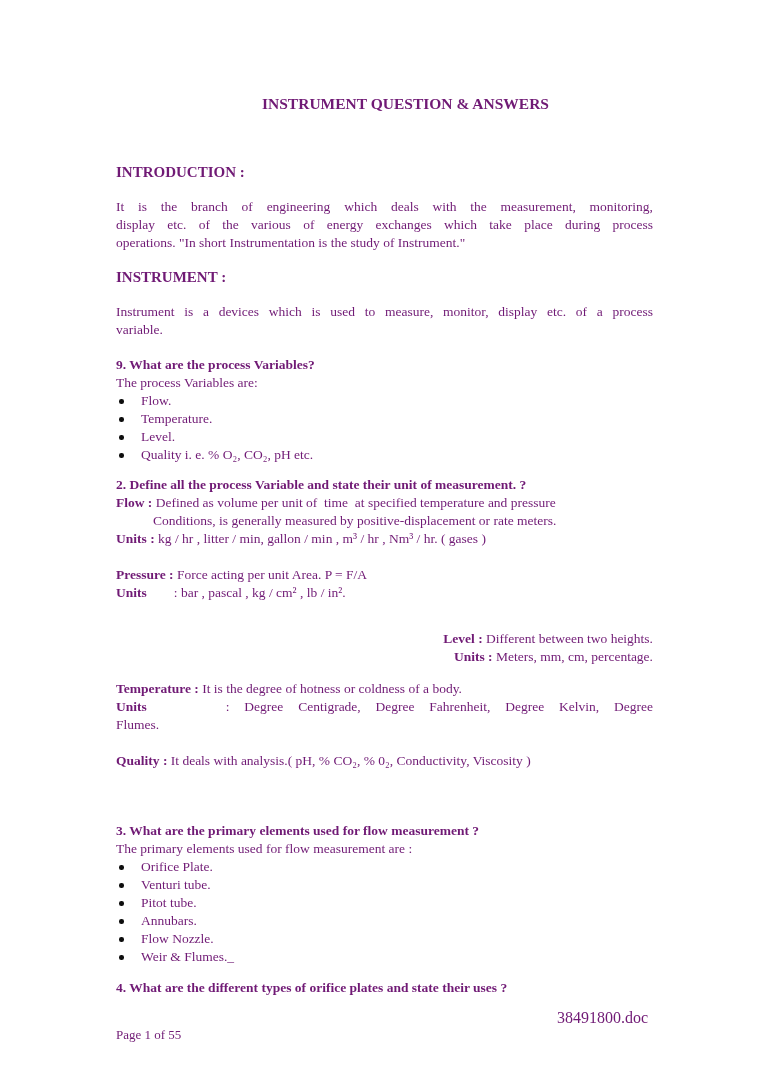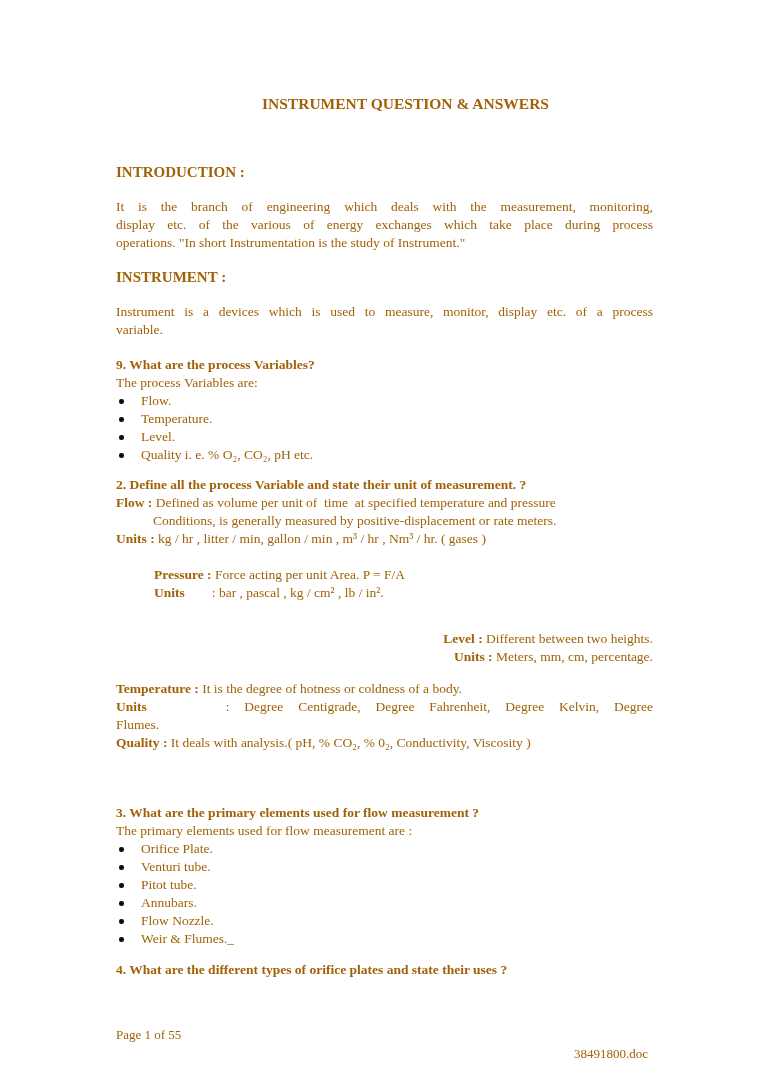--- a/index.html
+++ b/index.html
@@ -8,21 +8,21 @@
     background: #ffffff;
   }
   .page {
     position: relative;
     width: 768px;
     height: 1087px;
     background: #ffffff;
     font-family: "Liberation Serif", "DejaVu Serif", serif;
     font-size: 13.5px;
     line-height: 18px;
-    color: #a16207;
+    color: #701a75;
     overflow: hidden;
   }
   .content {
     position: absolute;
     left: 116px;
     top: 96px;
     width: 537px;
   }
   .ln { min-height: 18px; }
   .pre { white-space: pre-wrap; }
@@ -39,24 +39,24 @@
     font-size: 15px;
     line-height: 18px;
   }
   .h-introduction { margin-bottom: 17px; }
   .h-instrument   { margin-top: 16px; margin-bottom: 17px; }
   .q-h { font-weight: bold; }
   .q1-h { margin-top: 17px; }
   .q2-h { margin-top: 12px; }
   .q3-h { margin-top: 52px; }
   .q4-h { margin-top: 13px; }
-  .grp-pressure    { margin-top: 18px; margin-left: 38px; }
+  .grp-pressure    { margin-top: 18px; }
   .grp-level       { margin-top: 28px; text-align: right; }
   .grp-temperature { margin-top: 14px; }
-  .grp-quality     { }
+  .grp-quality     { margin-top: 18px; }
   .jline {
     text-align: justify;
     text-align-last: justify;
   }
   .term { font-weight: bold; }
   .ind { padding-left: 37px; }
   .tab-sm { display: inline-block; width: 27px; }
   .tab-lg { display: inline-block; width: 79px; }
   .bullet {
     position: relative;
@@ -69,23 +69,22 @@
     top: 7px;
     width: 4.5px;
     height: 4.5px;
     border-radius: 50%;
     background: #0d0d0d;
   }
   .footer-doc {
     position: absolute;
     top: 1010px;
     right: 120px;
-    font-size: 13px;
+    font-size: 16px;
     line-height: 16px;
-    margin-top: 36px;
   }
   .footer-page {
     position: absolute;
     top: 1027px;
     left: 116px;
     width: 537px;
     text-align: left;
     font-size: 13px;
     line-height: 16px;
   }

